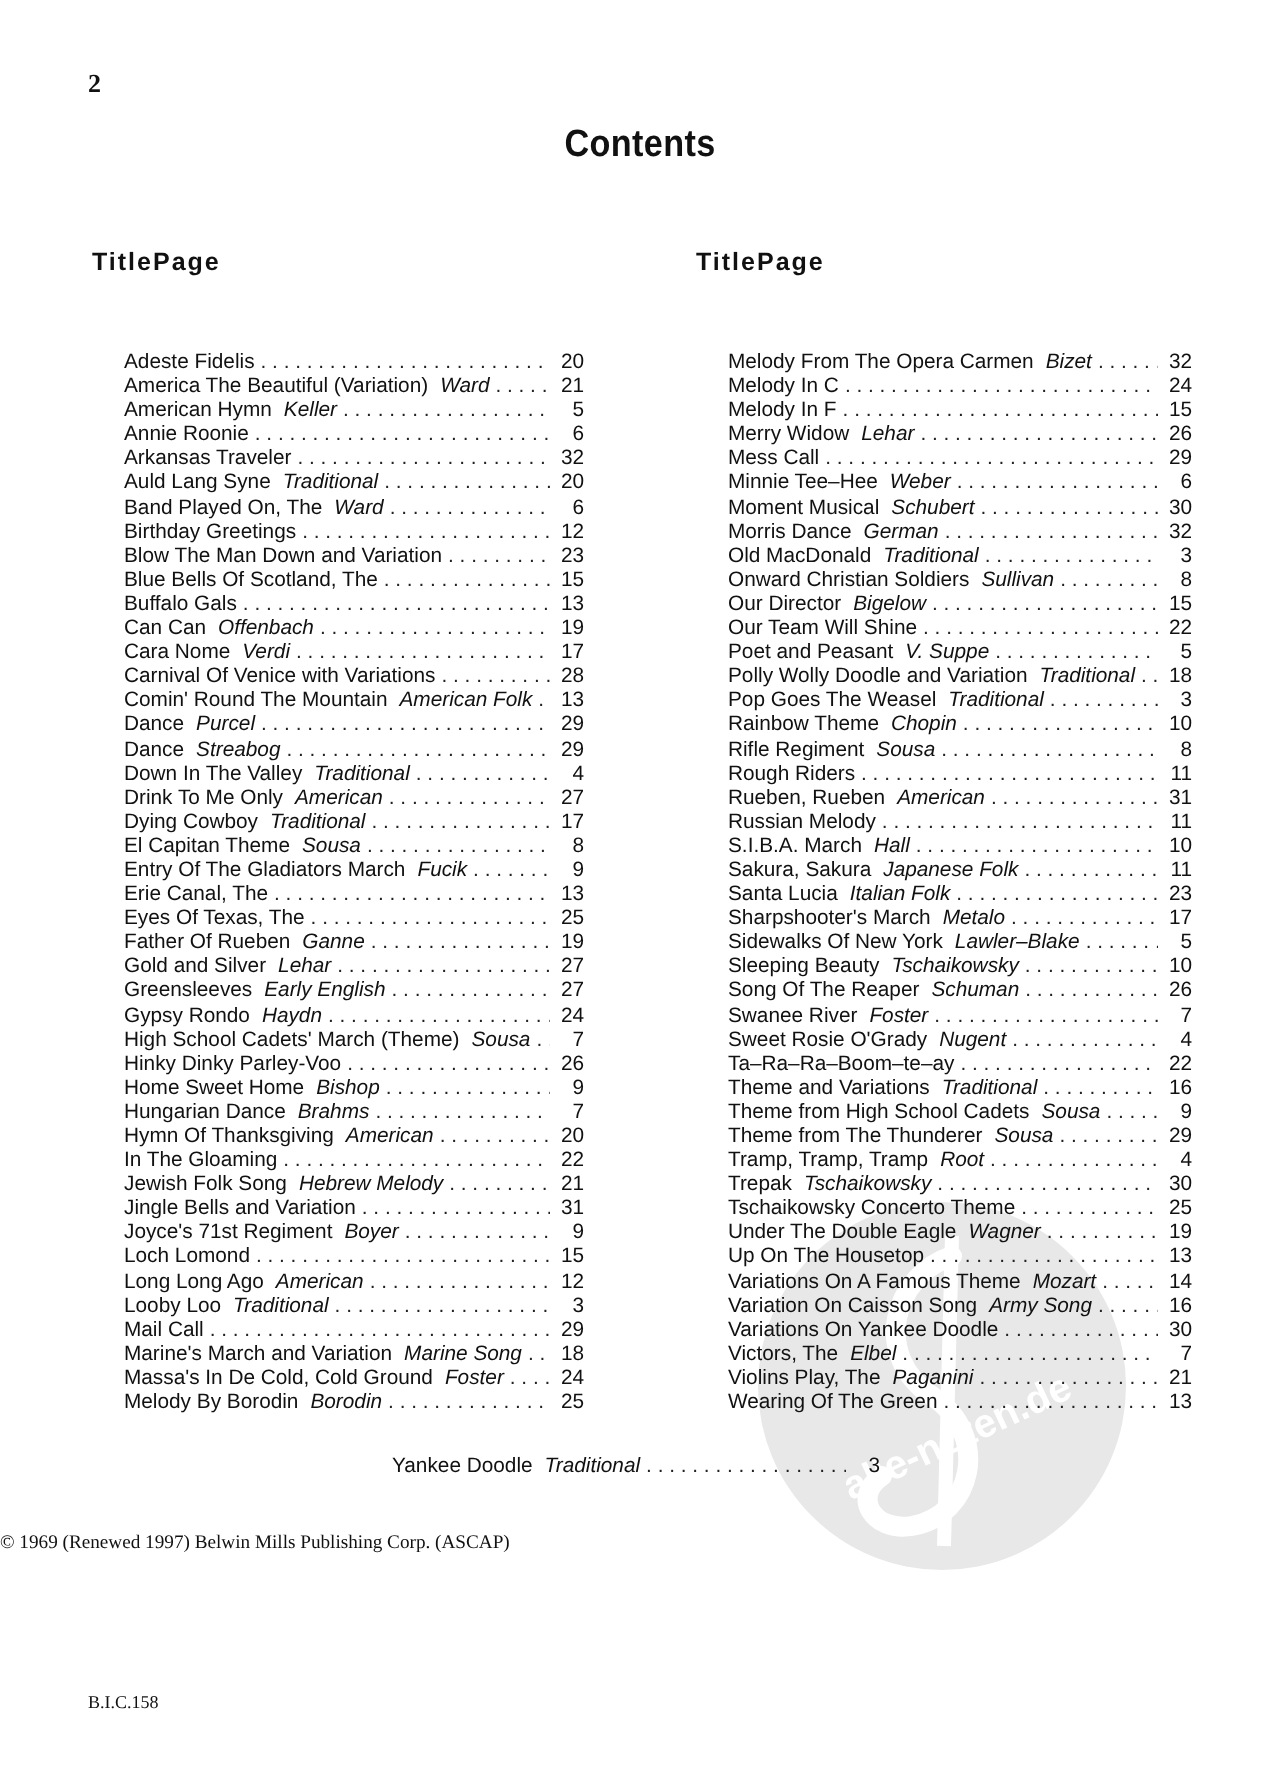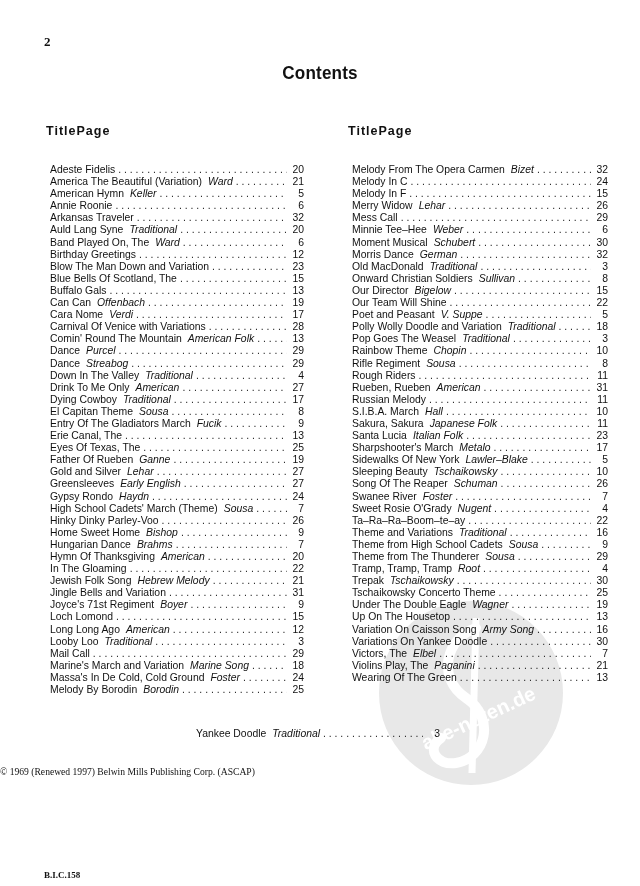--- a/index.html
+++ b/index.html
@@ -3,30 +3,30 @@
 <meta charset="utf-8">
 <style>
   html, body { margin: 0; padding: 0; background: #ffffff; }
   body { width: 640px; height: 886px; position: relative; overflow: hidden; font-family: "Liberation Sans", sans-serif; color: #111; }
   .page-num { position: absolute; left: 44px; top: 34px; font-family: "Liberation Serif", serif; font-weight: bold; font-size: 13px; }
   .title { position: absolute; left: 0; right: 0; top: 62px; text-align: center; font-family: "Liberation Sans", sans-serif; font-weight: bold; font-size: 19px; letter-spacing: 0.2px; transform: scaleX(0.9); }
   .col { position: absolute; top: 124px; }
   .col.left { left: 46px; width: 262px; }
   .col.right { left: 348px; width: 264px; }
   .col-head { display: flex; justify-content: flex-start; font-weight: bold; font-size: 12.5px; letter-spacing: 1px; height: 36px; }
-  .entries { margin: 4px; padding: 0; list-style: none; }
+  .entries { margin: 16px; padding: 0; list-style: none; }
   .entry { display: flex; align-items: baseline; height: 12.1px; line-height: 12.1px; font-size: 10.4px; white-space: nowrap; }
   .entry .t { flex: 0 0 auto; }
   .entry .c { flex: 0 0 auto; font-style: italic; margin-left: 6px; }
   .entry .dots { flex: 1 1 auto; overflow: hidden; margin: 0 3px; letter-spacing: 2.2px; color: #222; }
   .entry .dots::before { content: ". . . . . . . . . . . . . . . . . . . . . . . . . . . . . . . . . . . . . . . . . . . . . . . . . . . . . . . . . . . . . . . . . . . . . . . . . . . . . . ."; letter-spacing: 0; }
   .entry .p { flex: 0 0 auto; text-align: right; min-width: 14px; }
   .yankee { position: absolute; left: 196px; top: 728px; width: 244px; }
   .copyright { position: absolute; left: 0; right: 0; top: 766px; font-family: Liberation Serif, serif; font-size: 9.6px; line-height: 12px; }
-  .footer-code { position: absolute; left: 44px; top: 846px; font-family: "Liberation Serif", serif; font-weight: bold; font-size: 9px; margin-top: 24px; }
+  .footer-code { position: absolute; left: 44px; top: 846px; font-family: "Liberation Serif", serif; font-weight: normal; font-size: 9px; }
   .watermark { position: absolute; left: 376px; top: 598px; width: 190px; height: 190px; pointer-events: none; }
 </style>
 </head>
 <body>
 
 <div class="page-num">2</div>
 <div class="title">Contents</div>
 
 <svg class="watermark" viewBox="0 0 190 190">
   <circle cx="95" cy="95" r="92" fill="#e8e8e8"></circle>
@@ -512,20 +512,26 @@
         <span class="c">Wagner</span>
         <span class="dots"></span>
         <span class="p">19</span>
       </li>
       <li class="entry">
         <span class="t">Up On The Housetop</span>
         <span class="dots"></span>
         <span class="p">13</span>
       </li>
       <li class="entry">
+        <span class="t">Variations On A Famous Theme</span>
+        <span class="c">Mozart</span>
+        <span class="dots"></span>
+        <span class="p">14</span>
+      </li>
+      <li class="entry">
         <span class="t">Variation On Caisson Song</span>
         <span class="c">Army Song</span>
         <span class="dots"></span>
         <span class="p">16</span>
       </li>
       <li class="entry">
         <span class="t">Variations On Yankee Doodle</span>
         <span class="dots"></span>
         <span class="p">30</span>
       </li>

